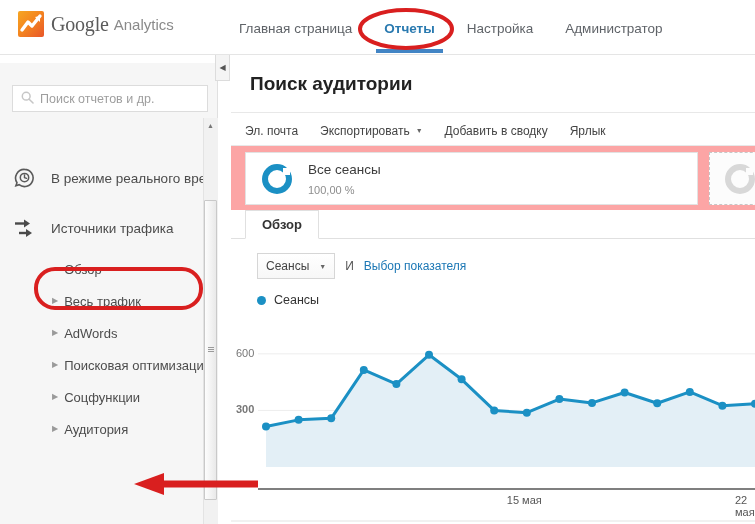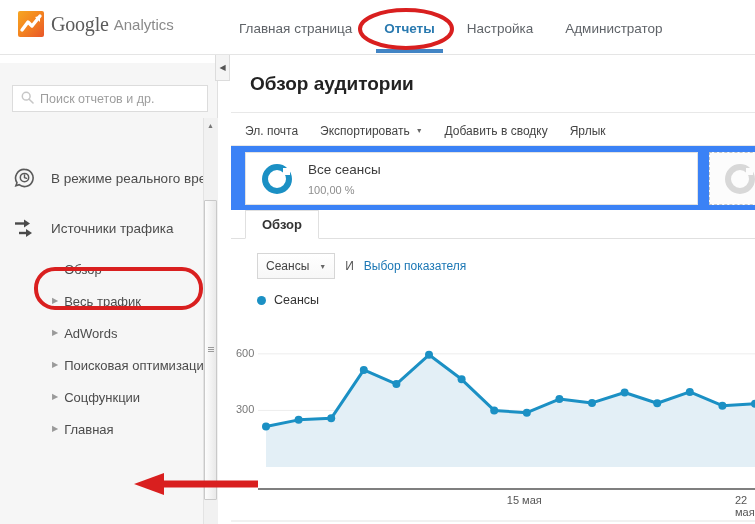--- a/index.html
+++ b/index.html
@@ -258,21 +258,21 @@
     left: 0; top: 90px;
     width: 524px; height: 1px;
     background: #e8e8e8;
   }
 
   
   #segment-strip {
     position: absolute;
     left: 0; top: 91px;
     width: 524px; height: 64px;
-    background: #3b82f6;
+    background: #fca5a5;
   }
   #segment-card {
     position: absolute;
     left: 14px; top: 6px;
     width: 453px; height: 53px;
     background: #ffffff;
     border: 1px solid #e2e2e2;
     box-sizing: border-box;
     display: flex;
     align-items: center;
@@ -481,35 +481,35 @@
     <div class="sub-row">
       <span class="caret">▶</span>
       <span class="sub-label">Поисковая оптимизация</span>
     </div>
     <div class="sub-row">
       <span class="caret">▶</span>
       <span class="sub-label">Соцфункции</span>
     </div>
     <div class="sub-row">
       <span class="caret">▶</span>
-      <span class="sub-label">Главная</span>
+      <span class="sub-label">Аудитория</span>
     </div>
   </div>
 </div>
 
 <div id="sb-track"></div>
 <div id="sb-up">▲</div>
 <div id="sb-thumb">
     <span class="grip"></span>
   </div>
 <div id="collapse-tab">◀</div>
 
 <div id="main">
 
-  <div id="page-title">Обзор аудитории</div>
+  <div id="page-title">Поиск аудитории</div>
   <div id="title-rule"></div>
 
   <div id="toolbar">
     <div class="tb-item">
       <span>Эл. почта</span>
     </div>
     <div class="tb-item">
       <span>Экспортировать</span>
       <span class="dd">▼</span>
     </div>
@@ -572,21 +572,21 @@
         <circle cx="361" cy="83.88571428571429" r="4" fill="#1b90c4"></circle>
         <circle cx="393.6" cy="73.51428571428572" r="4" fill="#1b90c4"></circle>
         <circle cx="426.2" cy="84.26285714285714" r="4" fill="#1b90c4"></circle>
         <circle cx="458.8" cy="72.94857142857143" r="4" fill="#1b90c4"></circle>
         <circle cx="491.4" cy="86.71428571428572" r="4" fill="#1b90c4"></circle>
         <circle cx="524" cy="84.82857142857142" r="4" fill="#1b90c4"></circle>
         <line x1="27" x2="524" y1="170" y2="170" stroke="#555" stroke-width="1.4"></line>
         <line x1="0" x2="524" y1="202" y2="202" stroke="#e3e3e3" stroke-width="1"></line>
       </svg>
     <span class="ylabel" id="ylab-600" style="left: 5px; top: 27.8571px;">600</span>
-    <span class="ylabel" id="ylab-300" style="left: 5px; top: 84.4286px;">300</span>
+    <span class="ylabel" id="ylab-300" style="left: 5px; top: 84.4286px; font-weight: bold;">300</span>
     <span class="xlabel" id="xlab-15" style="left: 275.8px; top: 175px; text-align: right;">15 мая</span>
     <span class="xlabel" id="xlab-22" style="left: 504px; top: 175px;">22 мая</span>
   </div>
 </div>
 
 <svg id="annotations">
   <ellipse cx="406" cy="29" rx="46" ry="19" fill="none" stroke="#d91f1f" stroke-width="4"></ellipse>
   <rect x="36" y="269" width="165" height="39" rx="19" ry="19" fill="none" stroke="#d91f1f" stroke-width="4"></rect>
   <g>
     <line x1="258" y1="484" x2="158" y2="484" stroke="#d91f1f" stroke-width="7" stroke-linecap="butt"></line>

